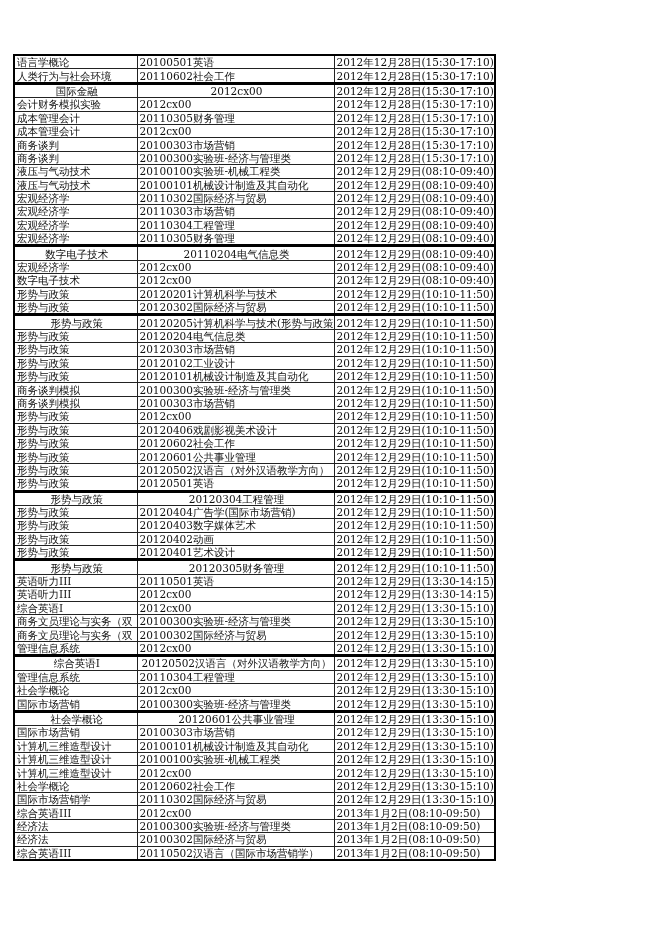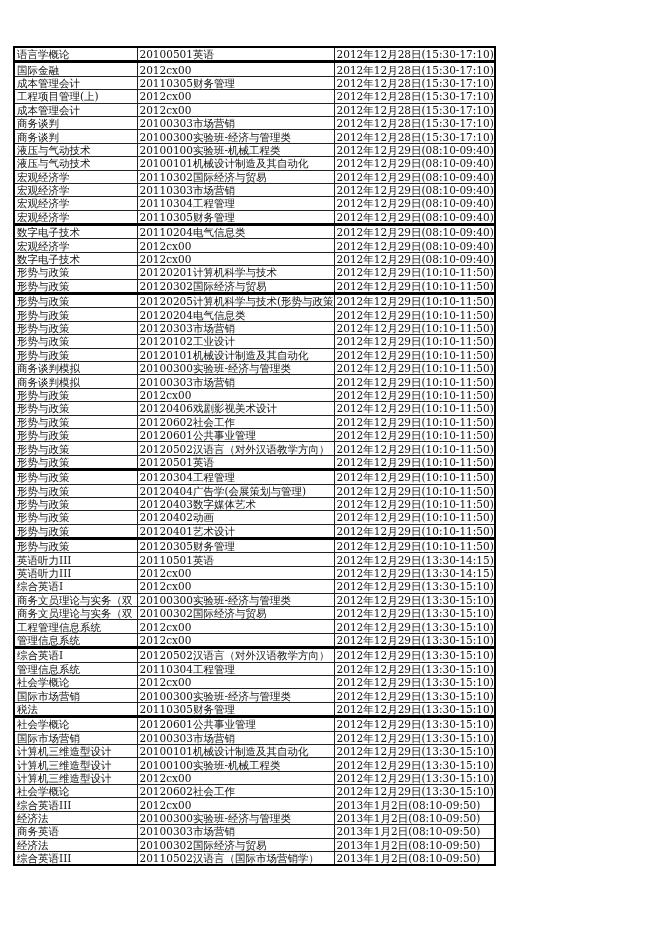--- a/index.html
+++ b/index.html
@@ -1,58 +1,63 @@
 <!DOCTYPE html>
 <html><head>
 <meta charset="utf-8">
 <style>
   html, body { margin: 0; padding: 0; background: #ffffff; }
   body { width: 662px; height: 936px; position: relative; overflow: hidden;
          font-family: "DejaVu Serif", "Liberation Serif", serif; color: #111; }
-  #sheet { position: absolute; left: 13px; top: 46px; border-collapse: collapse;
+  #sheet { position: absolute; left: 13px; top: 54px; border-collapse: collapse;
            table-layout: fixed; border: 2px solid #000; }
   #sheet td { border: 1px solid #222; height: 12.4px; padding: 0 0 0 2px;
               font-size: 10.5px; line-height: 12px; white-space: nowrap;
               overflow: hidden; vertical-align: middle; }
-  #sheet tr.thick td { border-top: 3px solid #000; }
+  #sheet tr.thick td { border-top: 3px solid #000; text-align: center; }
   #sheet col.c1 { width: 123px; }
   #sheet col.c2 { width: 196px; }
   #sheet col.c3 { width: 155px; }
 </style>
 </head>
 <body>
 
 <table id="sheet">
   <colgroup>
       <col class="c1">
       <col class="c2">
       <col class="c3">
     </colgroup>
   <tbody id="sheet-body">
       <tr>
         <td>语言学概论</td>
         <td>20100501英语</td>
         <td>2012年12月28日(15:30-17:10)</td>
       </tr>
+      <tr>
+        <td>人类行为与社会环境</td>
+        <td>20110602社会工作</td>
+        <td>2012年12月28日(15:30-17:10)</td>
+      </tr>
       <tr class="thick">
         <td>国际金融</td>
+        <td>2012cx00</td>
+        <td>2012年12月28日(15:30-17:10)</td>
+      </tr>
+      <tr>
+        <td>会计财务模拟实验</td>
         <td>2012cx00</td>
         <td>2012年12月28日(15:30-17:10)</td>
       </tr>
       <tr>
         <td>成本管理会计</td>
         <td>20110305财务管理</td>
         <td>2012年12月28日(15:30-17:10)</td>
       </tr>
       <tr>
-        <td>工程项目管理(上)</td>
-        <td>2012cx00</td>
-        <td>2012年12月28日(15:30-17:10)</td>
-      </tr>
-      <tr>
         <td>成本管理会计</td>
         <td>2012cx00</td>
         <td>2012年12月28日(15:30-17:10)</td>
       </tr>
       <tr>
         <td>商务谈判</td>
         <td>20100303市场营销</td>
         <td>2012年12月28日(15:30-17:10)</td>
       </tr>
       <tr>
@@ -180,21 +185,21 @@
         <td>20120501英语</td>
         <td>2012年12月29日(10:10-11:50)</td>
       </tr>
       <tr class="thick">
         <td>形势与政策</td>
         <td>20120304工程管理</td>
         <td>2012年12月29日(10:10-11:50)</td>
       </tr>
       <tr>
         <td>形势与政策</td>
-        <td>20120404广告学(会展策划与管理)</td>
+        <td>20120404广告学(国际市场营销)</td>
         <td>2012年12月29日(10:10-11:50)</td>
       </tr>
       <tr>
         <td>形势与政策</td>
         <td>20120403数字媒体艺术</td>
         <td>2012年12月29日(10:10-11:50)</td>
       </tr>
       <tr>
         <td>形势与政策</td>
         <td>20120402动画</td>
@@ -229,25 +234,20 @@
         <td>商务文员理论与实务（双</td>
         <td>20100300实验班-经济与管理类</td>
         <td>2012年12月29日(13:30-15:10)</td>
       </tr>
       <tr>
         <td>商务文员理论与实务（双</td>
         <td>20100302国际经济与贸易</td>
         <td>2012年12月29日(13:30-15:10)</td>
       </tr>
       <tr>
-        <td>工程管理信息系统</td>
-        <td>2012cx00</td>
-        <td>2012年12月29日(13:30-15:10)</td>
-      </tr>
-      <tr>
         <td>管理信息系统</td>
         <td>2012cx00</td>
         <td>2012年12月29日(13:30-15:10)</td>
       </tr>
       <tr class="thick">
         <td>综合英语Ⅰ</td>
         <td>20120502汉语言（对外汉语教学方向）</td>
         <td>2012年12月29日(13:30-15:10)</td>
       </tr>
       <tr>
@@ -258,25 +258,20 @@
       <tr>
         <td>社会学概论</td>
         <td>2012cx00</td>
         <td>2012年12月29日(13:30-15:10)</td>
       </tr>
       <tr>
         <td>国际市场营销</td>
         <td>20100300实验班-经济与管理类</td>
         <td>2012年12月29日(13:30-15:10)</td>
       </tr>
-      <tr>
-        <td>税法</td>
-        <td>20110305财务管理</td>
-        <td>2012年12月29日(13:30-15:10)</td>
-      </tr>
       <tr class="thick">
         <td>社会学概论</td>
         <td>20120601公共事业管理</td>
         <td>2012年12月29日(13:30-15:10)</td>
       </tr>
       <tr>
         <td>国际市场营销</td>
         <td>20100303市场营销</td>
         <td>2012年12月29日(13:30-15:10)</td>
       </tr>
@@ -294,32 +289,32 @@
         <td>计算机三维造型设计</td>
         <td>2012cx00</td>
         <td>2012年12月29日(13:30-15:10)</td>
       </tr>
       <tr>
         <td>社会学概论</td>
         <td>20120602社会工作</td>
         <td>2012年12月29日(13:30-15:10)</td>
       </tr>
       <tr>
+        <td>国际市场营销学</td>
+        <td>20110302国际经济与贸易</td>
+        <td>2012年12月29日(13:30-15:10)</td>
+      </tr>
+      <tr>
         <td>综合英语III</td>
         <td>2012cx00</td>
         <td>2013年1月2日(08:10-09:50)</td>
       </tr>
       <tr>
         <td>经济法</td>
         <td>20100300实验班-经济与管理类</td>
-        <td>2013年1月2日(08:10-09:50)</td>
-      </tr>
-      <tr>
-        <td>商务英语</td>
-        <td>20100303市场营销</td>
         <td>2013年1月2日(08:10-09:50)</td>
       </tr>
       <tr>
         <td>经济法</td>
         <td>20100302国际经济与贸易</td>
         <td>2013年1月2日(08:10-09:50)</td>
       </tr>
       <tr>
         <td>综合英语III</td>
         <td>20110502汉语言（国际市场营销学）</td>

